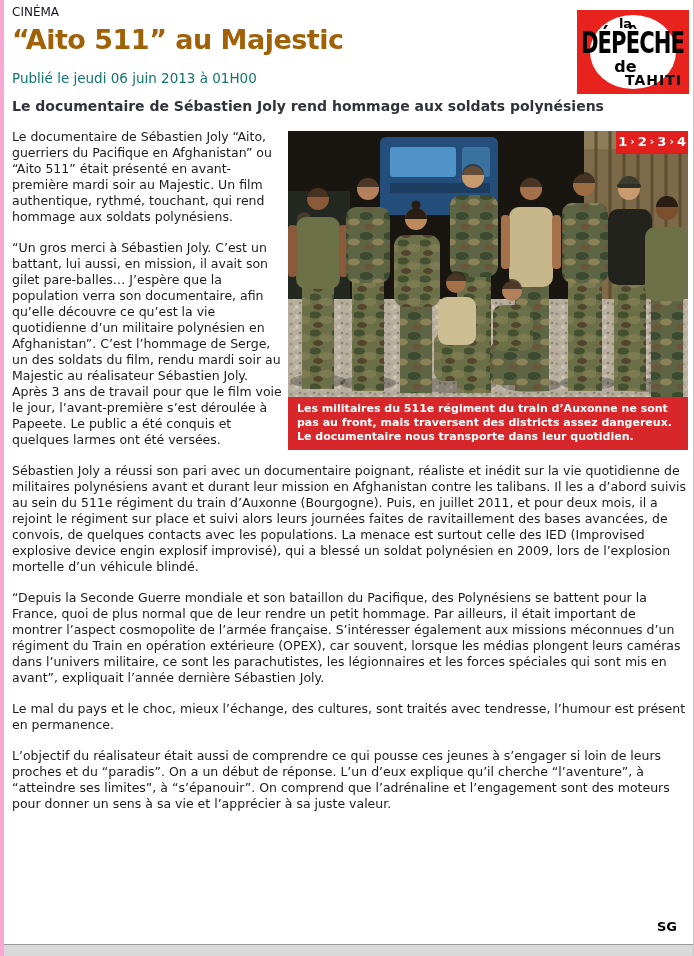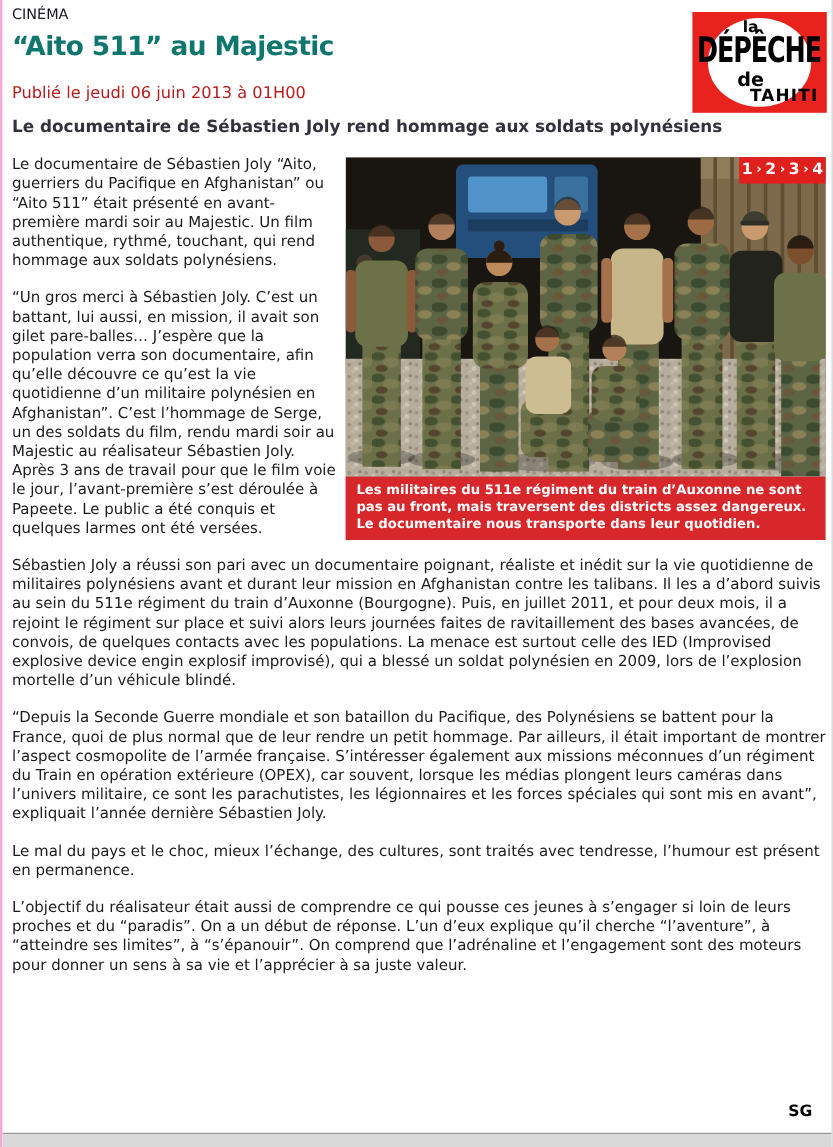--- a/index.html
+++ b/index.html
@@ -1,24 +1,24 @@
 <!DOCTYPE html>
 <html lang="fr"><head>
 <meta charset="utf-8">
 <style>
   html,body{margin:0;padding:0;background:#fff;}
   body{font-family:"DejaVu Sans","Liberation Sans",sans-serif;}
   .page{position:relative;width:694px;height:956px;margin:0 auto;background:#fff;
-        border-left:2px solid #f9a8d4;border-right:1px solid #c9c9c9;box-sizing:border-box;overflow:hidden;}
+        border-left:4px solid #f9a8d4;border-right:1px solid #c9c9c9;box-sizing:border-box;overflow:hidden;}
   .inner{padding:5px 5px 0 8px;}
 
   
   .kicker{font-size:12px;line-height:14px;color:#14141e;margin:0 0 6px;}
-  .headline{font-size:22px;line-height:30px;font-weight:bold;color:#0f766e;margin:0 0 2px;letter-spacing:-0.5px;}
-  .pubdate{font-size:13.5px;line-height:16px;color:#b91c1c;margin:15px 0 12px;}
+  .headline{font-size:27px;line-height:30px;font-weight:bold;color:#a16207;margin:0 0 2px;letter-spacing:-0.5px;}
+  .pubdate{font-size:13.5px;line-height:16px;color:#0f766e;margin:15px 0 12px;}
   .standfirst{font-size:14px;line-height:17px;font-weight:bold;color:#32323c;margin:0 0 14px;}
 
   
   .logo{position:absolute;top:10px;right:4px;width:112px;height:84px;background:#e8221d;display:block;cursor:pointer;}
   .logo-circle{position:absolute;left:13px;top:5px;width:86px;height:74px;background:#fff;border-radius:50%;}
   .logo-text{position:absolute;left:0;top:0;width:97px;height:84px;text-align:center;color:#000000;}
   .logo-la{display:block;font-size:13px;font-weight:bold;line-height:13px;margin-top:7px;}
   .logo-depeche{display:block;font-size:23px;font-weight:bold;line-height:23px;letter-spacing:-1px;
                 transform:scale(0.92,1.28);transform-origin:50% 50%;margin-top:2px;}
   .logo-de{display:block;font-size:16px;font-weight:bold;line-height:11px;margin-top:6px;}

